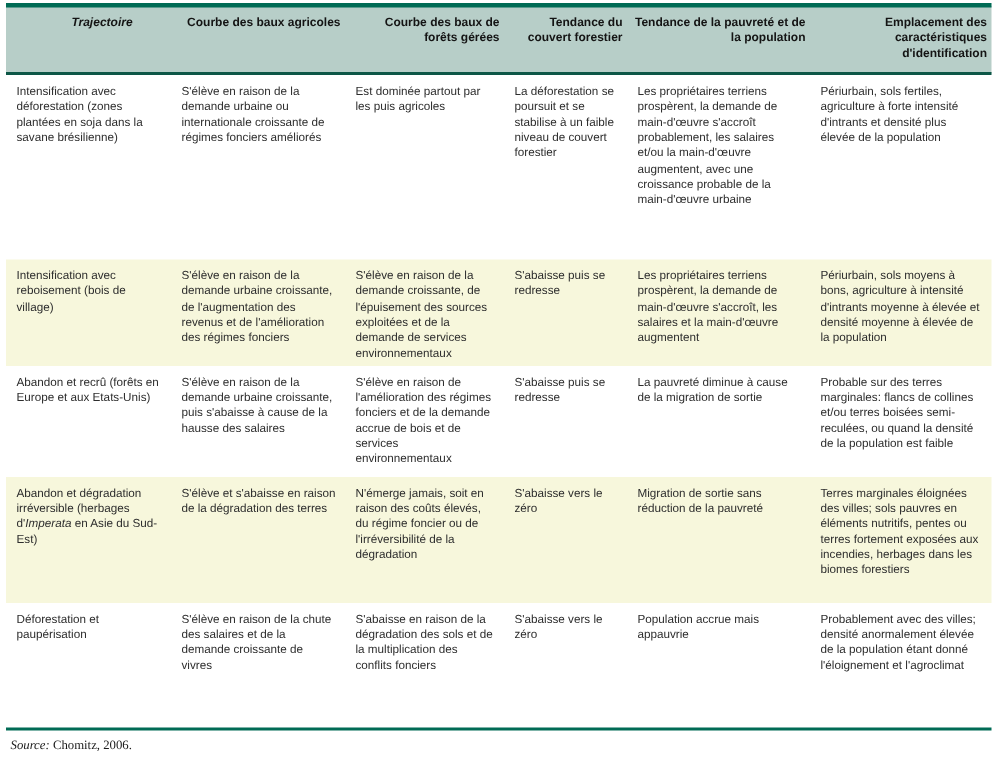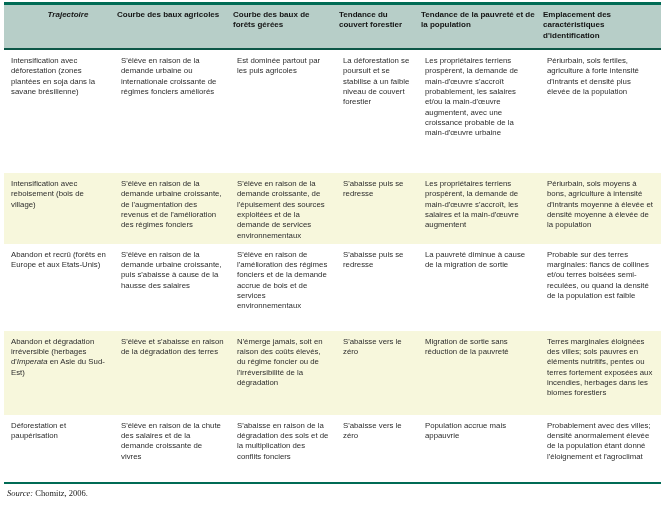--- a/index.html
+++ b/index.html
@@ -30,21 +30,21 @@
     border-collapse:collapse;
     table-layout:fixed;
     border-top:3px solid var(--accent);
     border-bottom:2px solid var(--accent);
   }
   thead th{
     background:var(--header-bg);
     font-size:8px;
     font-weight:bold;
     color:#141414;
-    text-align:left;
+    text-align:right;
     vertical-align:top;
     padding:5px 3px 7px 3px;
     line-height:1.3;
     border-bottom:2px solid #0d5747;
   }
   thead th.th-left{text-align:center;padding-left:21px;font-style:italic;}
   tbody td{
     font-size:7.8px;
     line-height:1.32;
     color:var(--text);
@@ -97,37 +97,37 @@
           <td><span>Périurbain, sols fertiles, agriculture à forte intensité d'intrants et densité plus élevée de la population</span></td>
         </tr>
         <tr class="alt" style="height: 68px;">
           <td><span>Intensification avec reboisement (bois de village)</span></td>
           <td><span>S'élève en raison de la demande urbaine croissante, de l'augmentation des revenus et de l'amélioration des régimes fonciers</span></td>
           <td><span>S'élève en raison de la demande croissante, de l'épuisement des sources exploitées et de la demande de services environnementaux</span></td>
           <td><span>S'abaisse puis se redresse</span></td>
           <td><span>Les propriétaires terriens prospèrent, la demande de main-d'œuvre s'accroît, les salaires et la main-d'œuvre augmentent</span></td>
           <td><span>Périurbain, sols moyens à bons, agriculture à intensité d'intrants moyenne à élevée et densité moyenne à élevée de la population</span></td>
         </tr>
-        <tr style="height: 87px;">
+        <tr style="height: 74px;">
           <td><span>Abandon et recrû (forêts en Europe et aux Etats-Unis)</span></td>
           <td><span>S'élève en raison de la demande urbaine croissante, puis s'abaisse à cause de la hausse des salaires</span></td>
           <td><span>S'élève en raison de l'amélioration des régimes fonciers et de la demande accrue de bois et de services environnementaux</span></td>
           <td><span>S'abaisse puis se redresse</span></td>
           <td><span>La pauvreté diminue à cause de la migration de sortie</span></td>
           <td><span>Probable sur des terres marginales: flancs de collines et/ou terres boisées semi-reculées, ou quand la densité de la population est faible</span></td>
         </tr>
         <tr class="alt" style="height: 84px;">
           <td><span>Abandon et dégradation irréversible (herbages d'</span><i>Imperata</i><span> en Asie du Sud-Est)</span></td>
           <td><span>S'élève et s'abaisse en raison de la dégradation des terres</span></td>
           <td><span>N'émerge jamais, soit en raison des coûts élevés, du régime foncier ou de l'irréversibilité de la dégradation</span></td>
           <td><span>S'abaisse vers le zéro</span></td>
           <td><span>Migration de sortie sans réduction de la pauvreté</span></td>
           <td><span>Terres marginales éloignées des villes; sols pauvres en éléments nutritifs, pentes ou terres fortement exposées aux incendies, herbages dans les biomes forestiers</span></td>
         </tr>
-        <tr style="height: 68px;">
+        <tr style="height: 84px;">
           <td><span>Déforestation et paupérisation</span></td>
           <td><span>S'élève en raison de la chute des salaires et de la demande croissante de vivres</span></td>
           <td><span>S'abaisse en raison de la dégradation des sols et de la multiplication des conflits fonciers</span></td>
           <td><span>S'abaisse vers le zéro</span></td>
           <td><span>Population accrue mais appauvrie</span></td>
           <td><span>Probablement avec des villes; densité anormalement élevée de la population étant donné l'éloignement et l'agroclimat</span></td>
         </tr>
       </tbody>
   </table>
 

